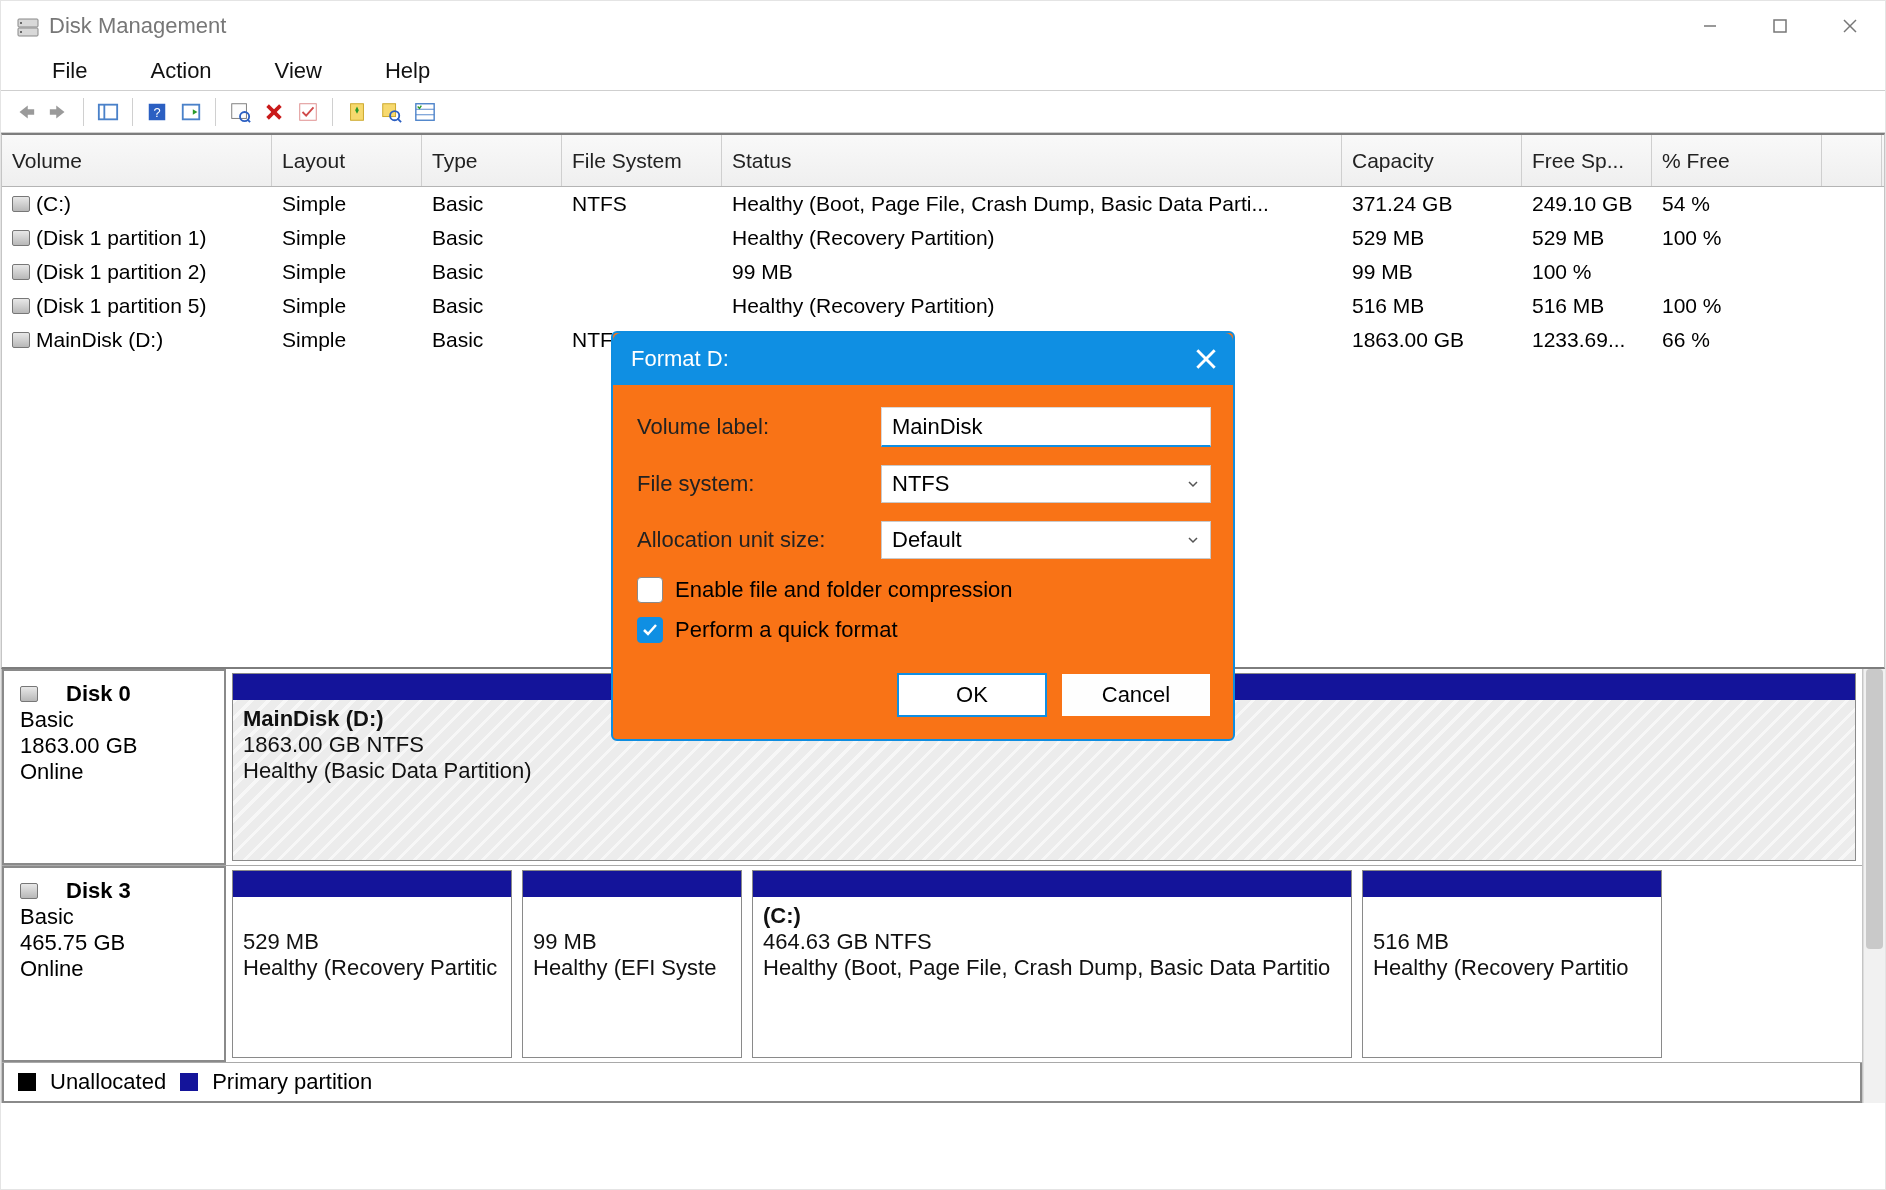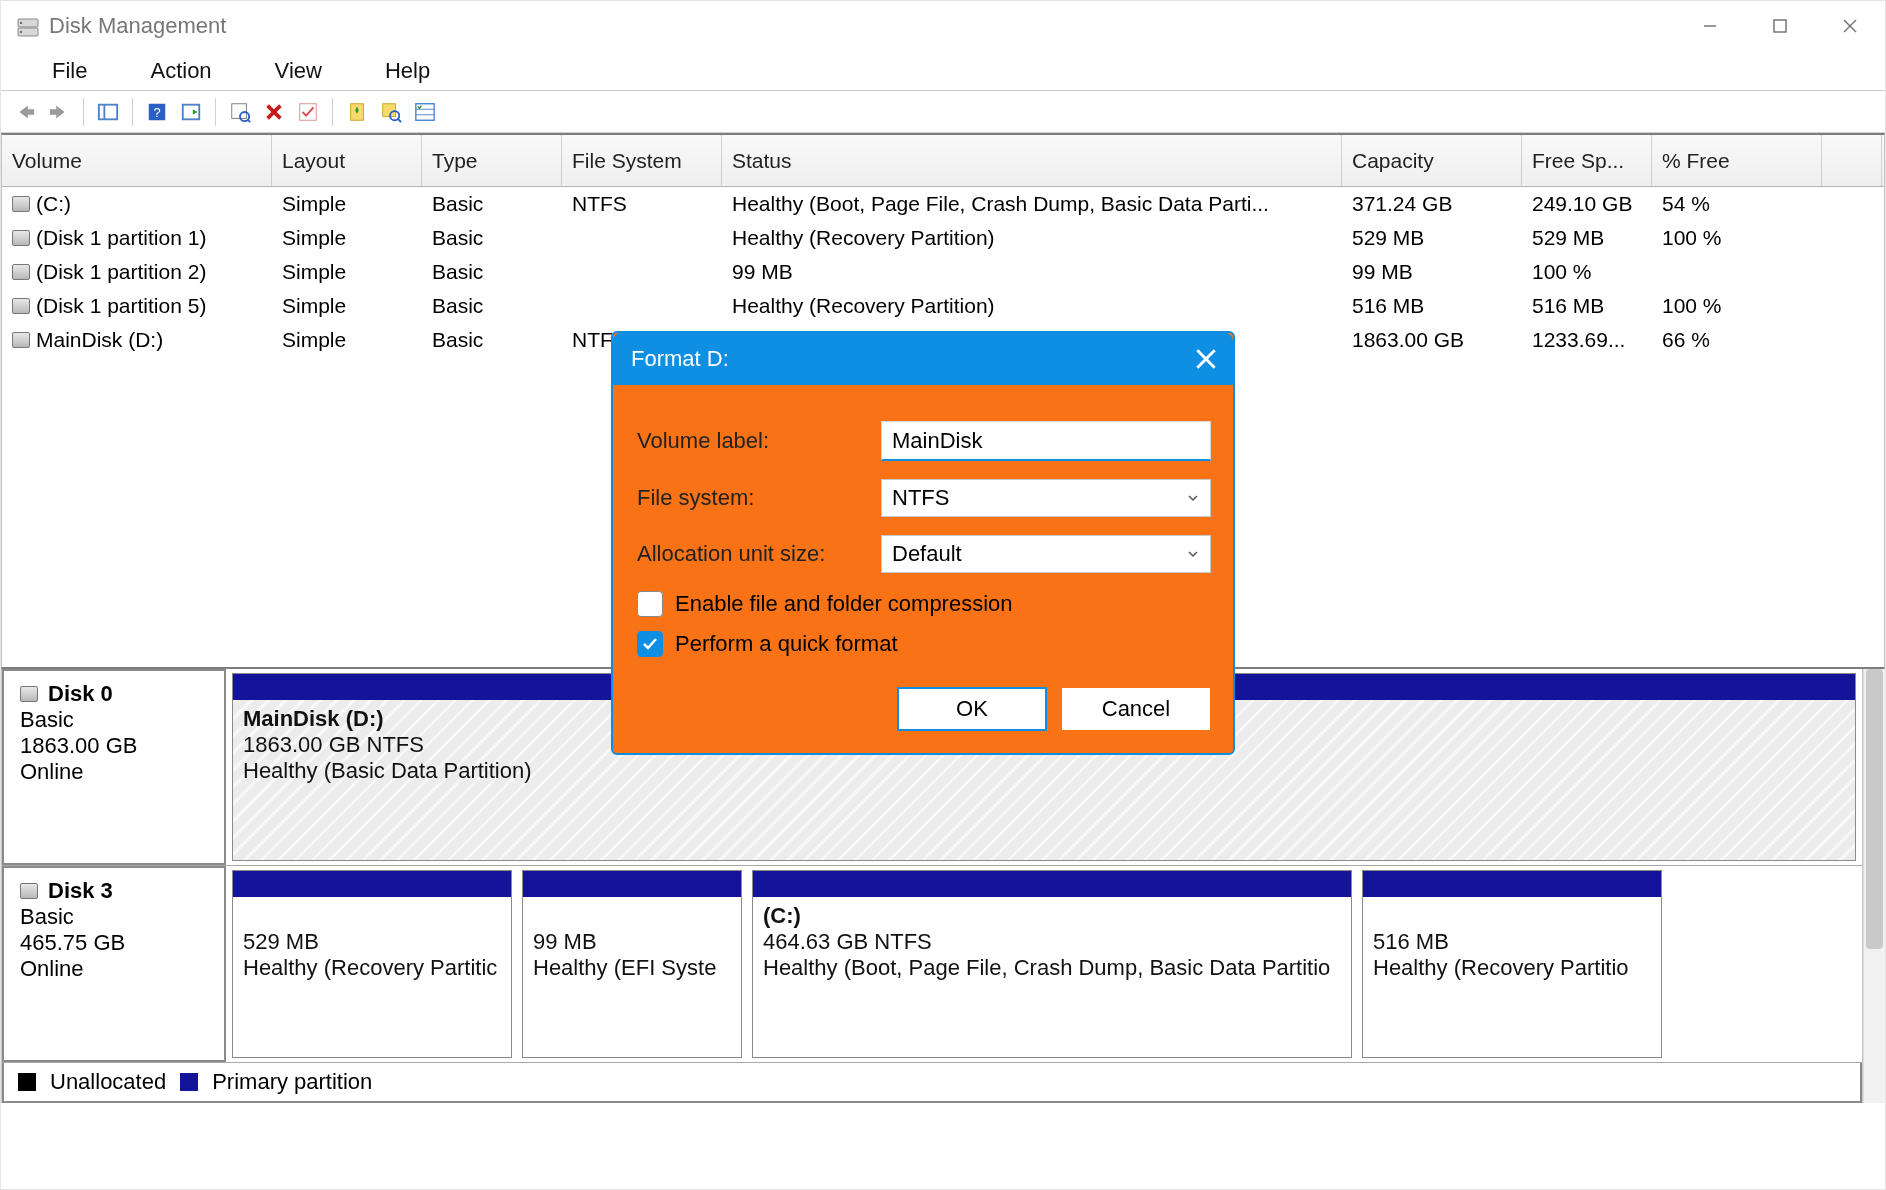--- a/index.html
+++ b/index.html
@@ -33,41 +33,41 @@
   .vol-body { background: #fff; min-height: 480px; }
   .vol-row { display: grid; grid-template-columns: 270px 150px 140px 160px 620px 180px 130px 170px 60px; font-size: 21px; color: #000; height: 34px; align-items: center; }
   .vol-row > div { padding: 0 10px; white-space: nowrap; overflow: hidden; text-overflow: ellipsis; }
   .vol-row .vol-name { display: flex; align-items: center; gap: 6px; }
   .vol-icon { width: 18px; height: 16px; display: inline-block; background: linear-gradient(#e8e8e8,#b8b8b8); border: 1px solid #777; border-radius: 2px; flex-shrink: 0; }
 
   
   .disk-pane { border-left: 1px solid #c5c5c5; border-right: 1px solid #c5c5c5; }
   .disk-row { display: flex; border-bottom: 1px solid #a9a9a9; }
   .disk-label { width: 224px; border: 2px solid #8a8a8a; padding: 10px 10px 10px 16px; font-size: 22px; color: #000; background: #fff; }
-  .disk-label .disk-title { font-weight: 700; display: flex; align-items: center; gap: 10px; }
+  .disk-label .disk-title { font-weight: 700; display: flex; align-items: center; gap: 28px; }
   .disk-map { flex: 1; display: flex; gap: 10px; padding: 4px 6px; align-items: stretch; }
   .map-block { position: relative; border: 1px solid #8a8a8a; display: flex; flex-direction: column; min-height: 188px; }
   .map-stripe { height: 26px; background: #14149a; }
   .map-body { flex: 1; padding: 6px 10px; font-size: 22px; background: repeating-linear-gradient(135deg, #f7f7f7 0 3px, #ececec 3px 12px); color: #111; overflow: hidden; }
   .map-body.blank { background: #fff; }
   .map-body .b-title { font-weight: 700; }
   .scrollbar-fake { width: 22px; background: #f1f1f1; border-left: 1px solid #ddd; position: relative; }
   .scrollbar-thumb { position: absolute; left: 2px; right: 2px; top: 0; height: 280px; background: #c9c9c9; border-radius: 4px; }
 
   
   .legend { display: flex; align-items: center; gap: 14px; height: 40px; padding: 0 14px; font-size: 22px; border: 2px solid #8a8a8a; border-top: none; }
   .swatch { width: 18px; height: 18px; display: inline-block; }
   .swatch.unalloc { background: #000; }
   .swatch.primary { background: #14149a; }
 
   
   .modal { position: absolute; left: 610px; top: 330px; width: 624px; background: #f97316; border: 2px solid #0e8de0; border-radius: 6px; box-shadow: none; }
   .modal-title { height: 52px; background: #0f8fe3; display: flex; align-items: center; justify-content: space-between; color: #fff; font-size: 22px; padding: 0 14px 0 18px; border-radius: 8px 8px 0 0; }
   .modal-title .close { width: 26px; height: 26px; display: flex; align-items: center; justify-content: center; }
-  .modal-body { padding: 22px 22px 22px 24px; margin-top: 14px; }
+  .modal-body { padding: 22px 22px 22px 24px; }
   .field-row { display: flex; align-items: center; margin-bottom: 18px; }
   .field-row label { width: 244px; font-size: 22px; color: #222; }
   .field-row input[type=text] { flex: 1; height: 40px; border: 1px solid #d8d8d8; border-bottom: 2px solid #0f8fe3; font-size: 22px; padding: 0 10px; background: #fff; }
   .field-row .select { flex: 1; height: 38px; border: 1px solid #c9c9c9; background: #fff; font-size: 22px; padding: 0 10px; display: flex; align-items: center; justify-content: space-between; }
   .chev { width: 14px; height: 14px; }
   .check-row { display: flex; align-items: center; gap: 12px; margin-top: 14px; margin-bottom: 6px; font-size: 22px; }
   .check-row .box { width: 26px; height: 26px; border: 1px solid #8a8a8a; border-radius: 4px; display: flex; align-items: center; justify-content: center; background: #fff; }
   .check-row .box.checked { background: #0f8fe3; border-color: #0f8fe3; }
   .check-row .box.checked svg { stroke: #fff; }
   .modal-buttons { display: flex; justify-content: flex-end; gap: 14px; margin-top: 30px; }

